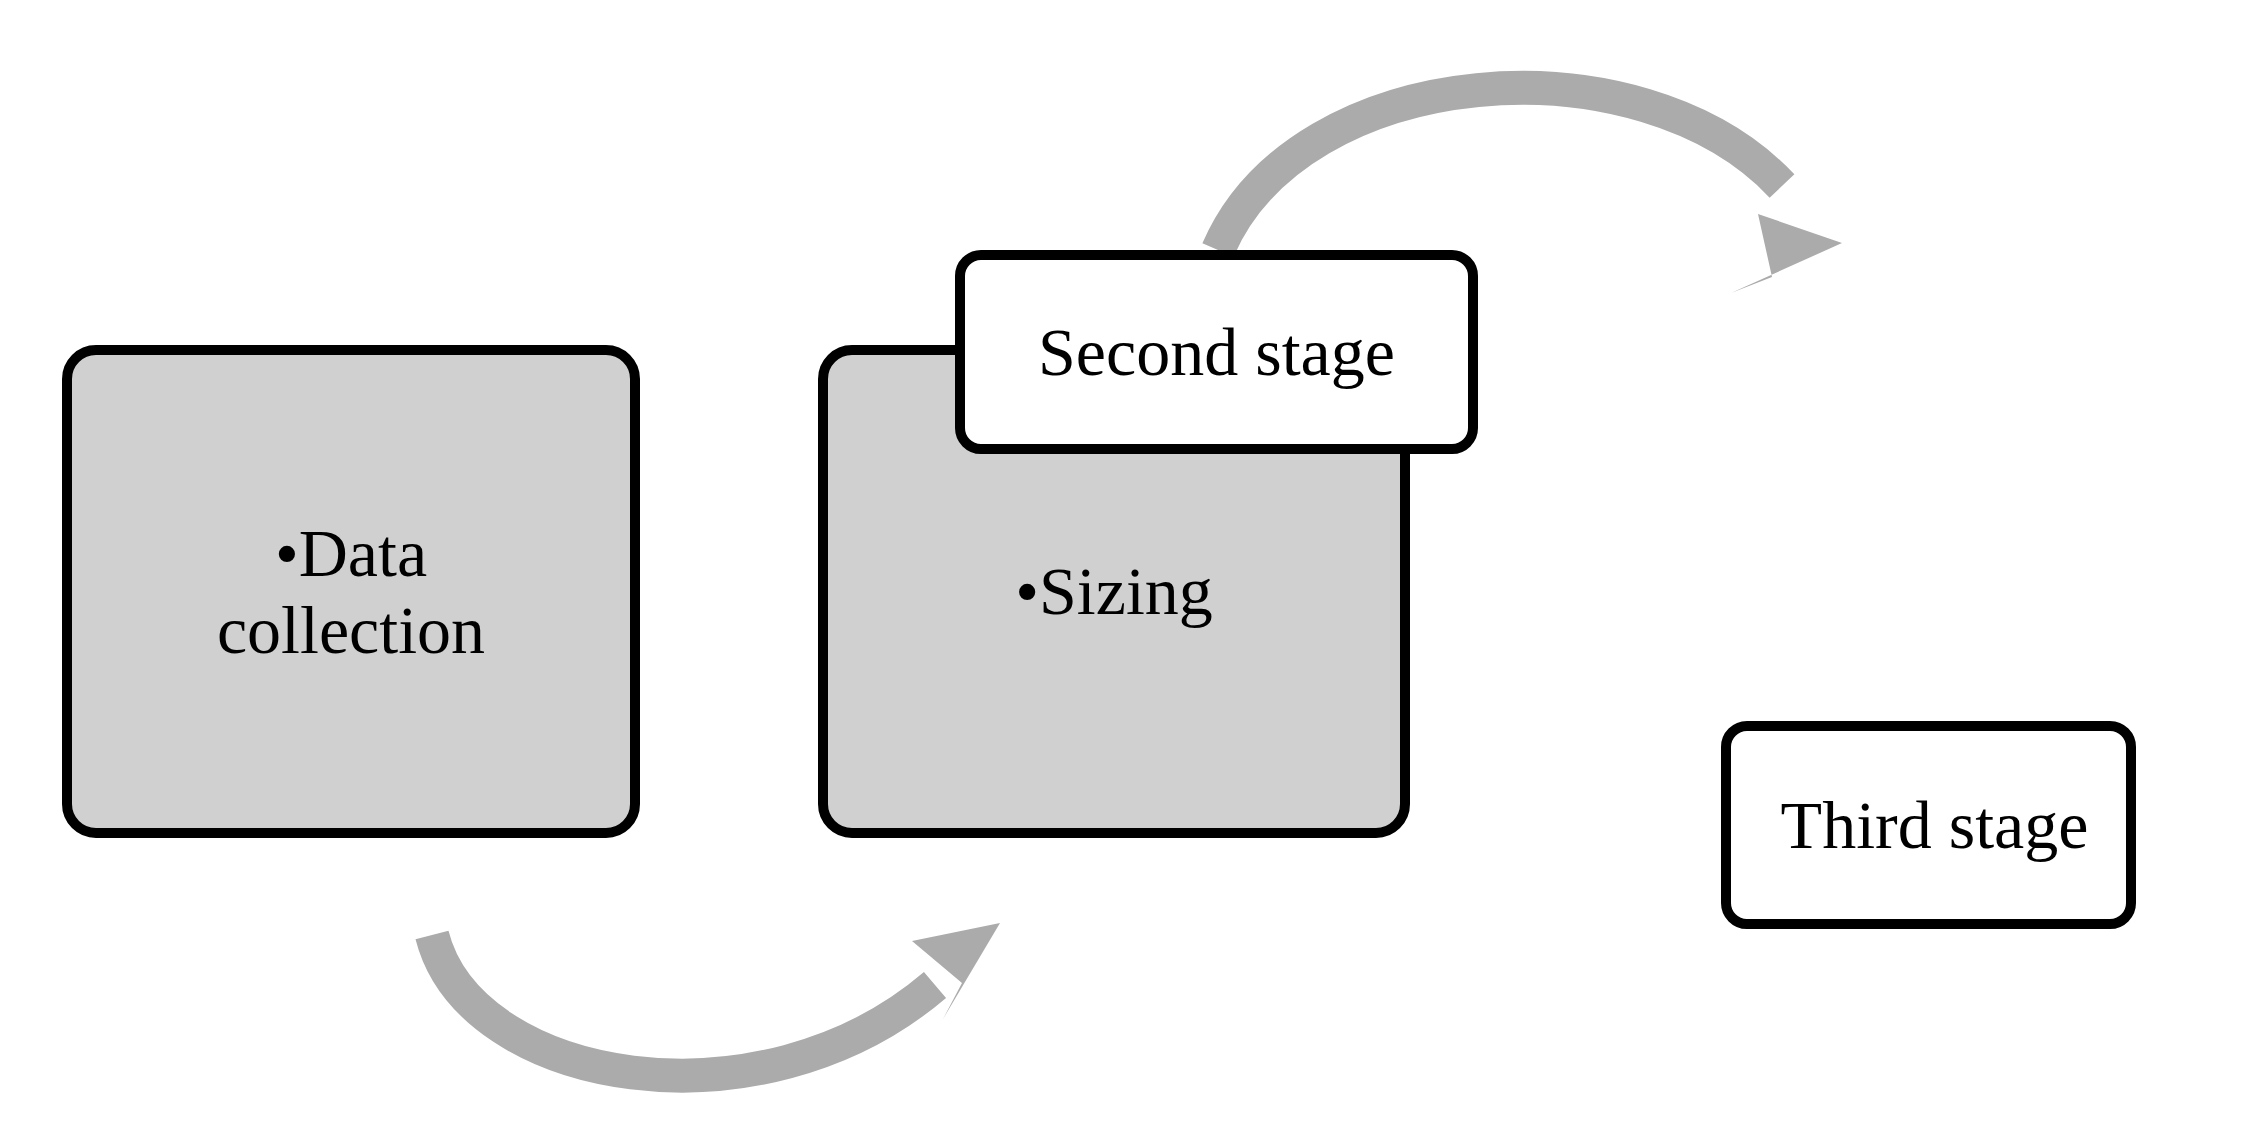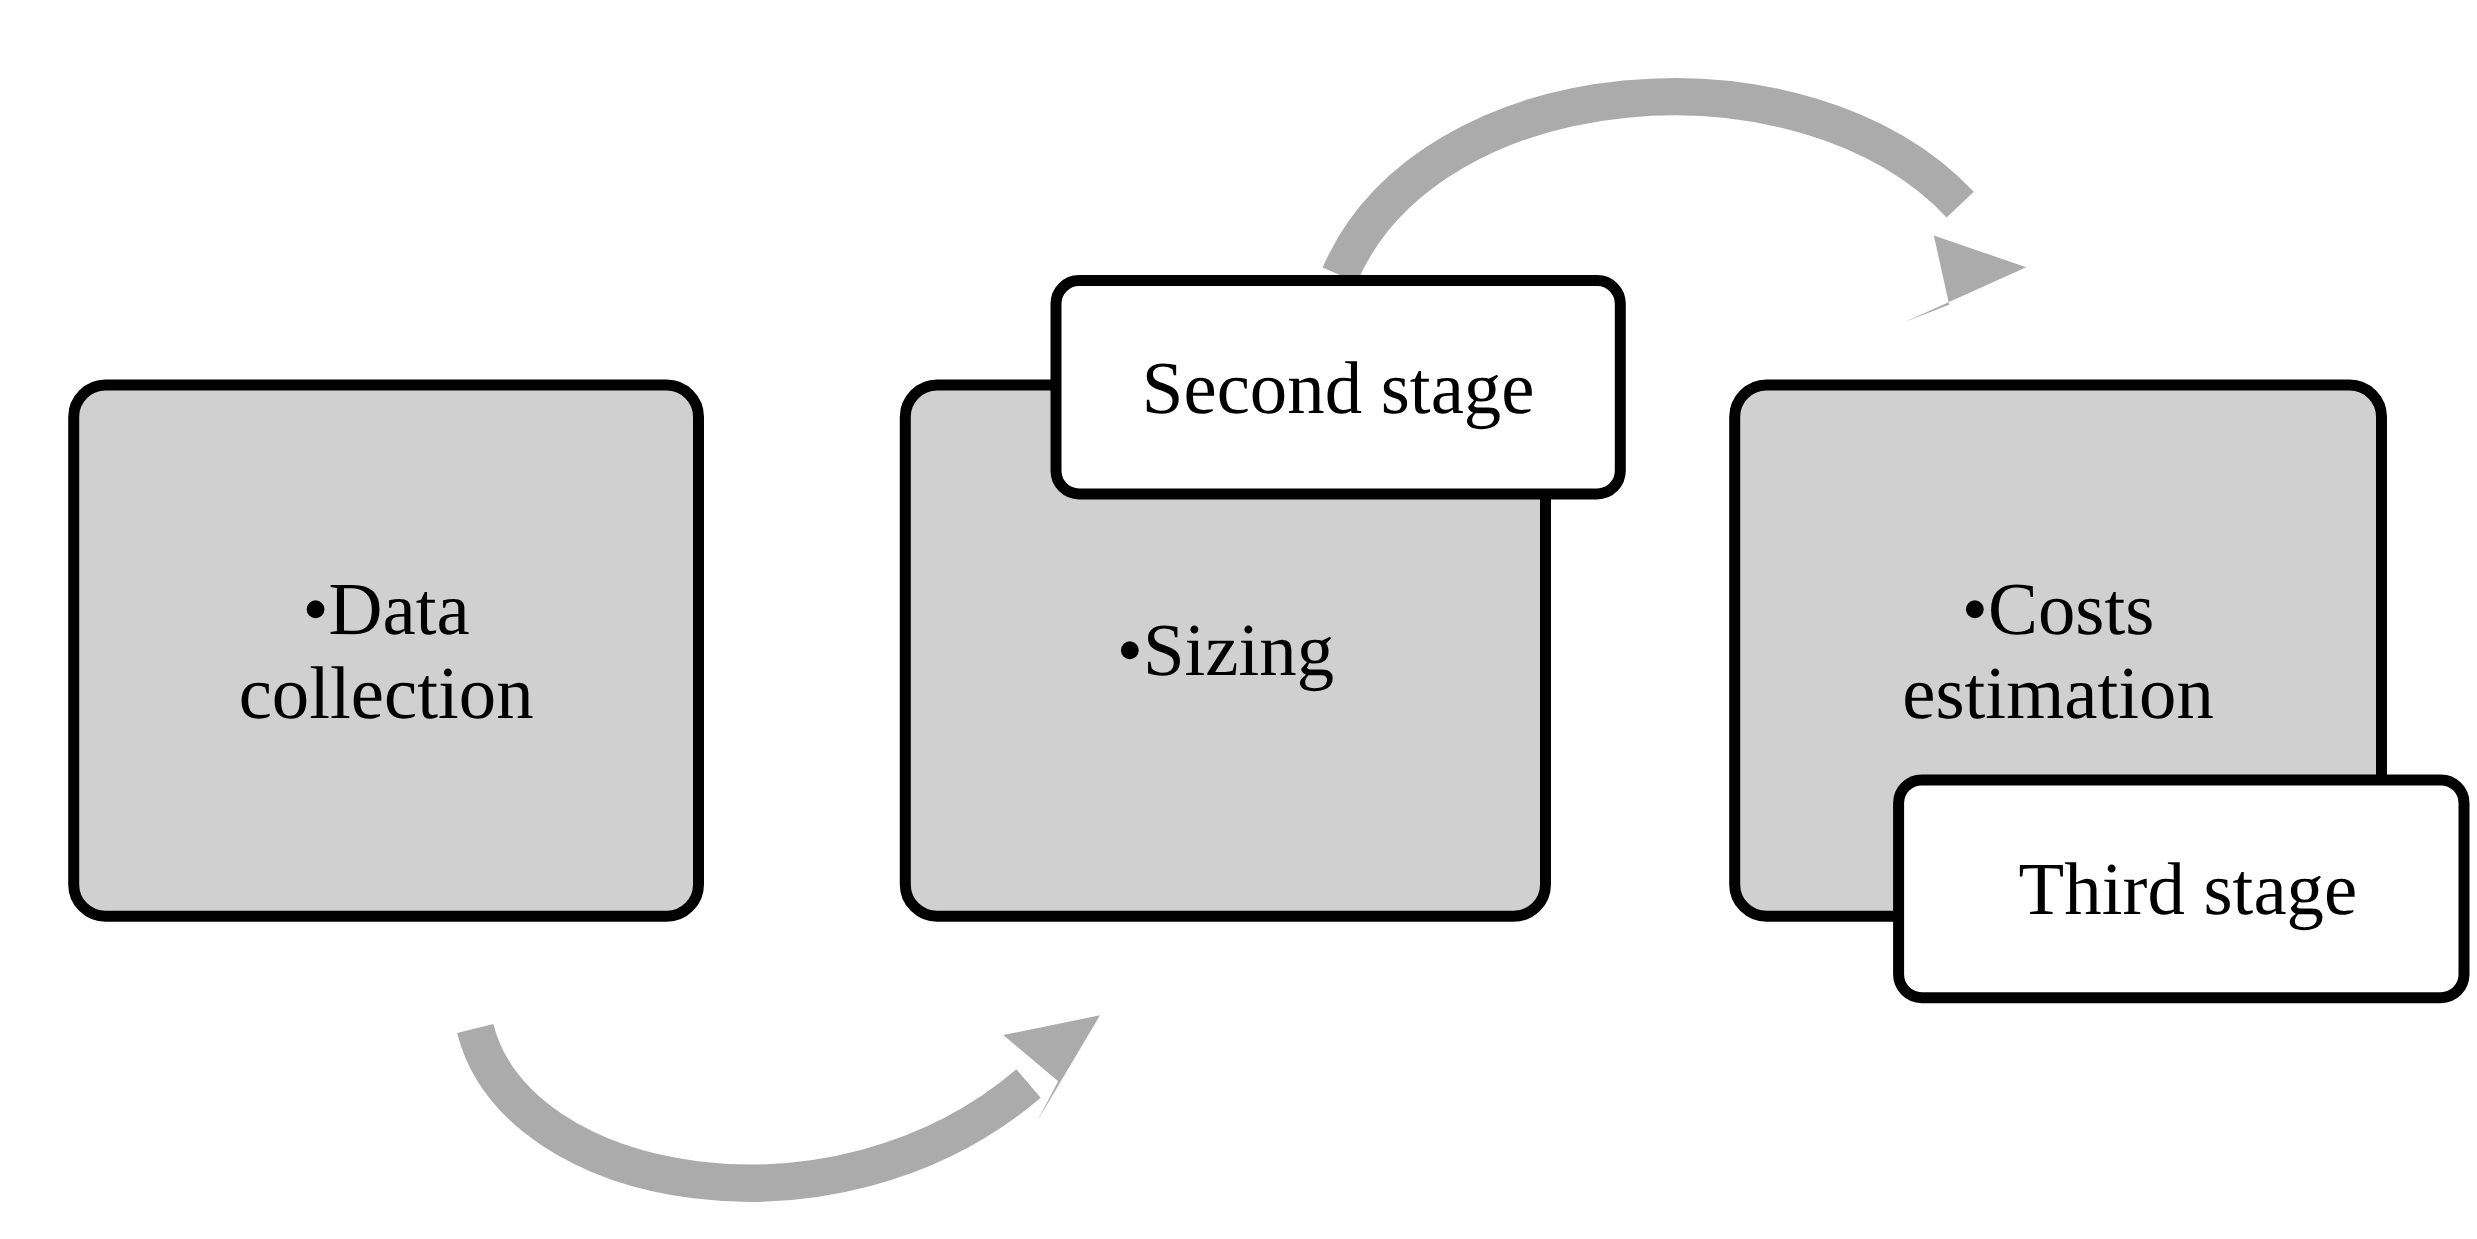--- a/index.html
+++ b/index.html
@@ -71,21 +71,21 @@
   .label-plate-text {
     font-size: 68px;
     line-height: 1.1;
     color: #000000;
     text-align: right;
     white-space: nowrap;
   }
 
   #label-first  { left: 195px;  top: 721px; width: 518px; height: 208px; }
   #label-second { left: 955px;  top: 250px; width: 523px; height: 204px; }
-  #label-third  { left: 1721px; top: 704px; width: 524px; height: 208px; padding-left: 12px; }
+  #label-third  { left: 1721px; top: 721px; width: 415px; height: 208px; padding-left: 12px; }
 </style>
 </head>
 <body>
 
 <div id="stage">
 
   <svg class="arrow-layer" viewBox="0 0 2252 1126" xmlns="http://www.w3.org/2000/svg">
 
     <g>
       <path d="M 432 935
@@ -102,24 +102,20 @@
 
   <div class="stage-box" id="box-data-collection">
     <div class="stage-box-text">•Data
 collection</div>
   </div>
 
   <div class="stage-box" id="box-sizing">
     <div class="stage-box-text">•Sizing</div>
   </div>
 
-  <div class="stage-box" id="box-costs">
-    <div class="stage-box-text">•Costs
-estimation</div>
-  </div>
 
 
   <div class="label-plate" id="label-second">
     <div class="label-plate-text">Second stage</div>
   </div>
 
   <div class="label-plate" id="label-third">
     <div class="label-plate-text">Third stage</div>
   </div>
 

